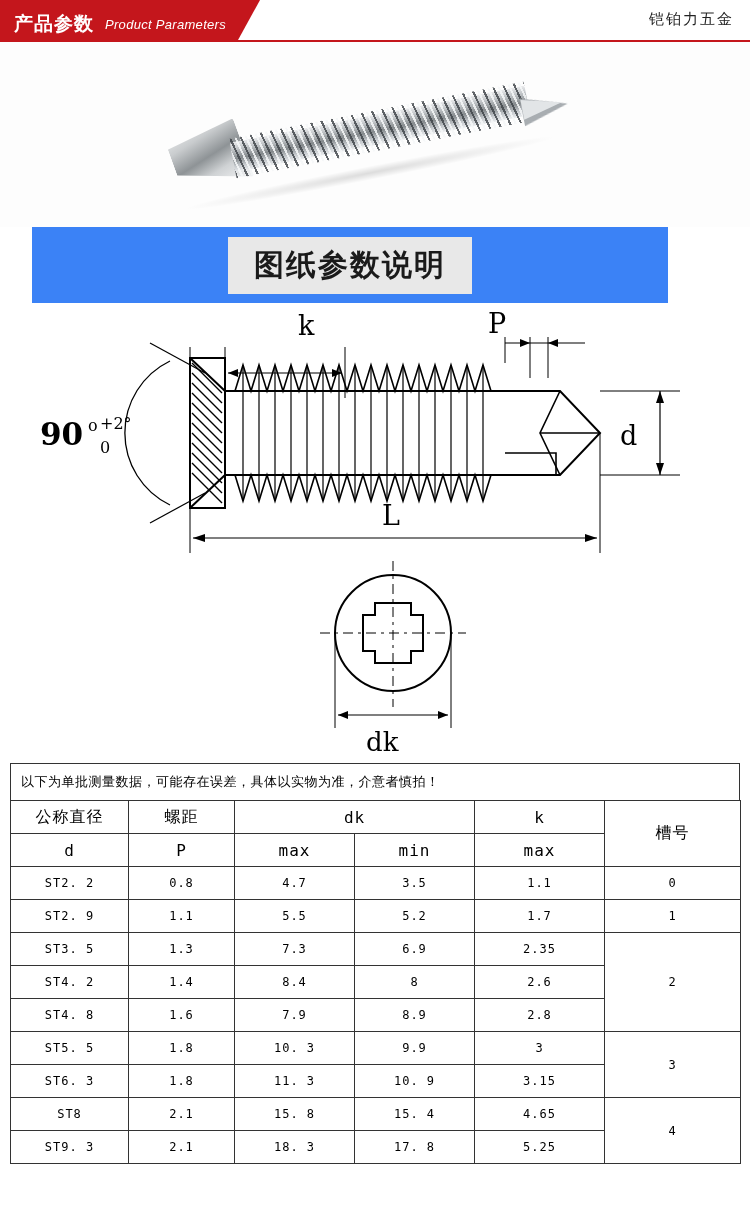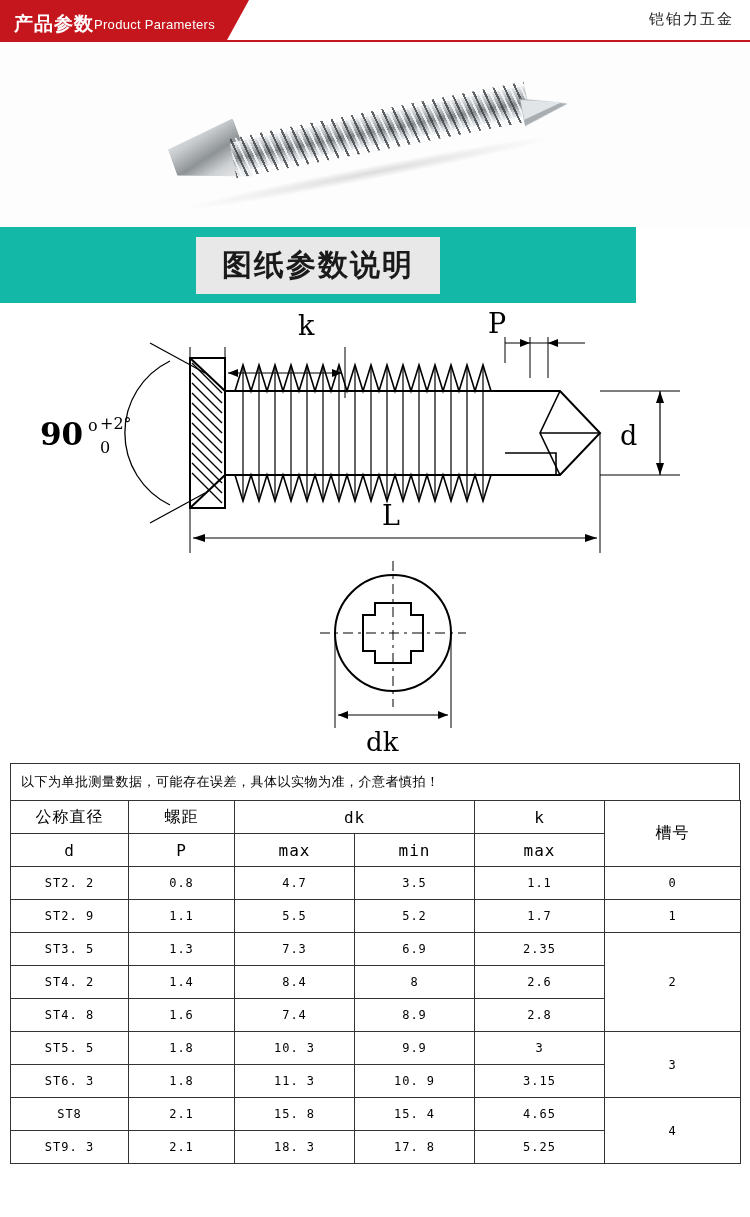--- a/index.html
+++ b/index.html
@@ -38,22 +38,23 @@
     
     clip-path: polygon(0 0, 100% 0, calc(100% - 22px) 100%, 0 100%);
   }
   .header-tag .cn {
     font-size: 19px;
     font-weight: bold;
     letter-spacing: 1px;
   }
   .header-tag .en {
     font-size: 13px;
-    margin-left: 0;
+    margin-left: 11px;
     letter-spacing: .3px;
+    font-style: italic;
   }
   .header-brand {
     position: absolute;
     right: 16px;
     top: 10px;
     font-size: 15px;
     color: #222;
     letter-spacing: 2px;
   }
 
@@ -146,21 +147,22 @@
     transform: rotate(-11deg);
   }
 
   
   .section-banner-wrap {
     width: 636px;
     height: 76px;
     display: flex;
     align-items: center;
     justify-content: center;
-    background: #14b8a6;
+    background: #3b82f6;
+    margin-left: 32px;
   }
   .section-banner {
     background: #e8e8e8;
     padding: 8px 26px;
     font-size: 30px;
     font-weight: bold;
     letter-spacing: 2px;
     color: #1a1a1a;
     font-family: "DejaVu Sans", sans-serif;
   }
@@ -396,21 +398,21 @@
       <tr>
         <td class="num">ST4. 2</td>
         <td class="num">1.4</td>
         <td class="num">8.4</td>
         <td class="num">8</td>
         <td class="num">2.6</td>
       </tr>
       <tr>
         <td class="num">ST4. 8</td>
         <td class="num">1.6</td>
-        <td class="num">7.4</td>
+        <td class="num">7.9</td>
         <td class="num">8.9</td>
         <td class="num">2.8</td>
       </tr>
       <tr>
         <td class="num">ST5. 5</td>
         <td class="num">1.8</td>
         <td class="num">10. 3</td>
         <td class="num">9.9</td>
         <td class="num">3</td>
         <td class="num" rowspan="2">3</td>

